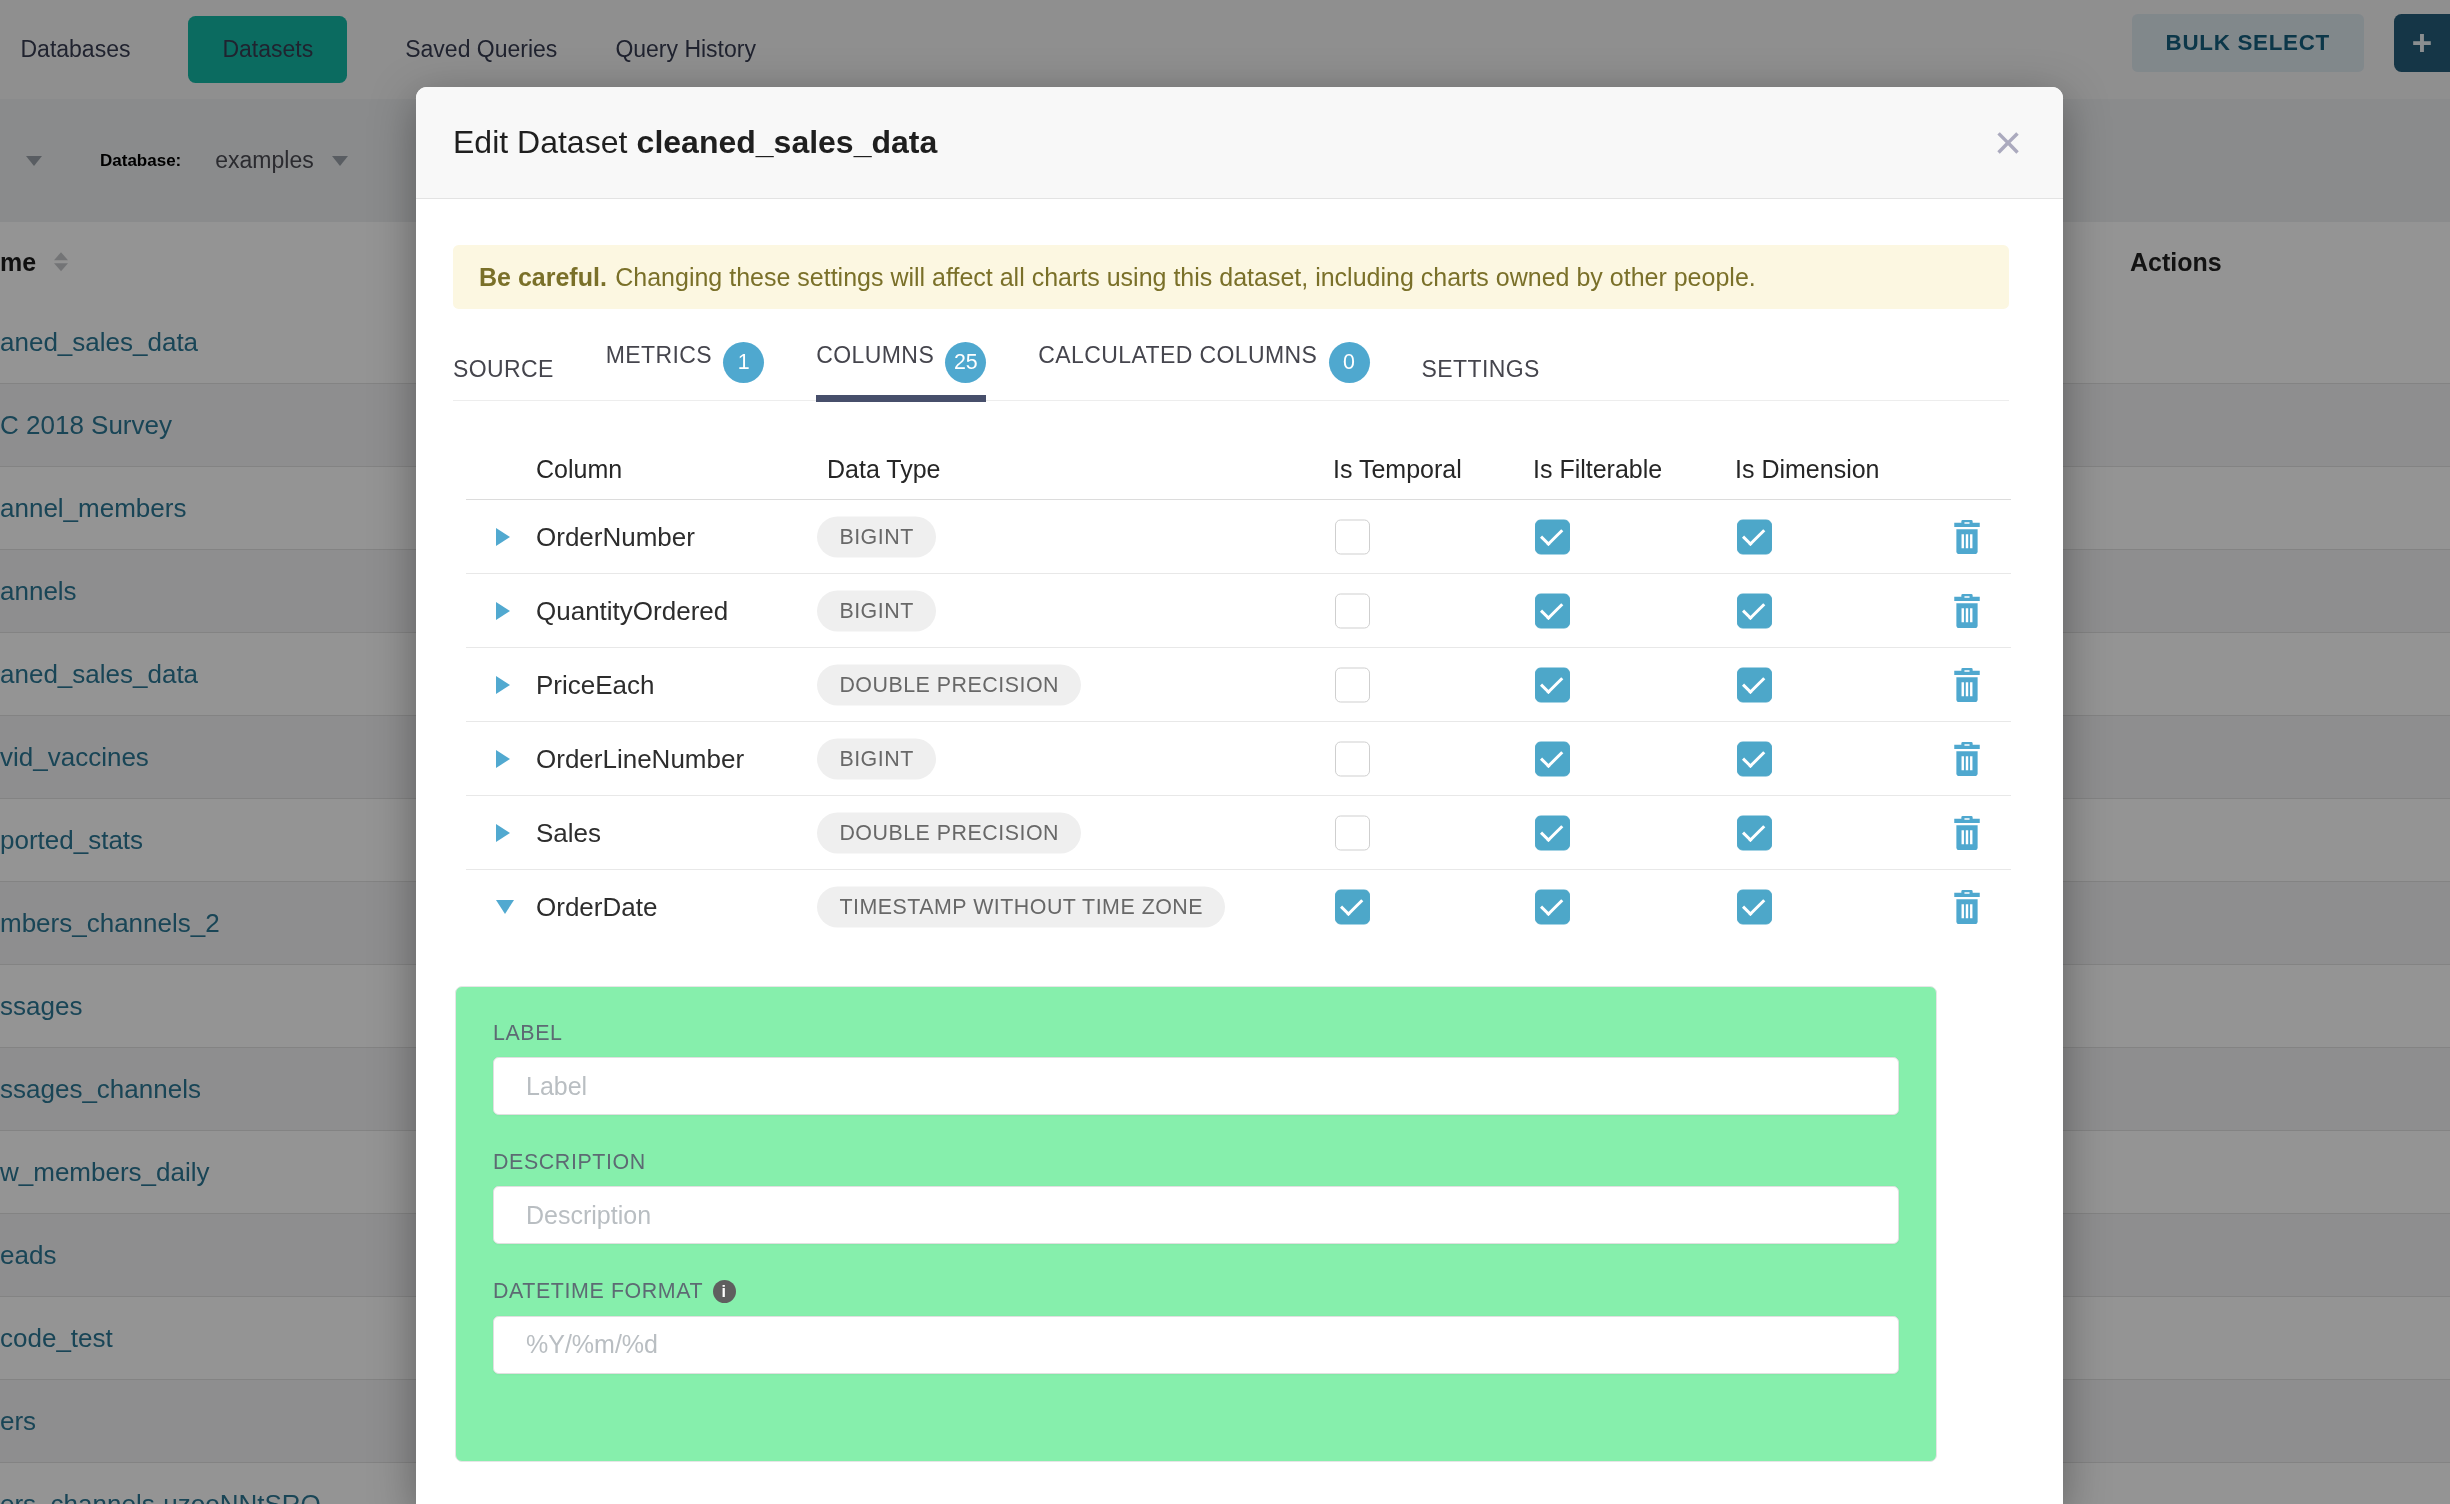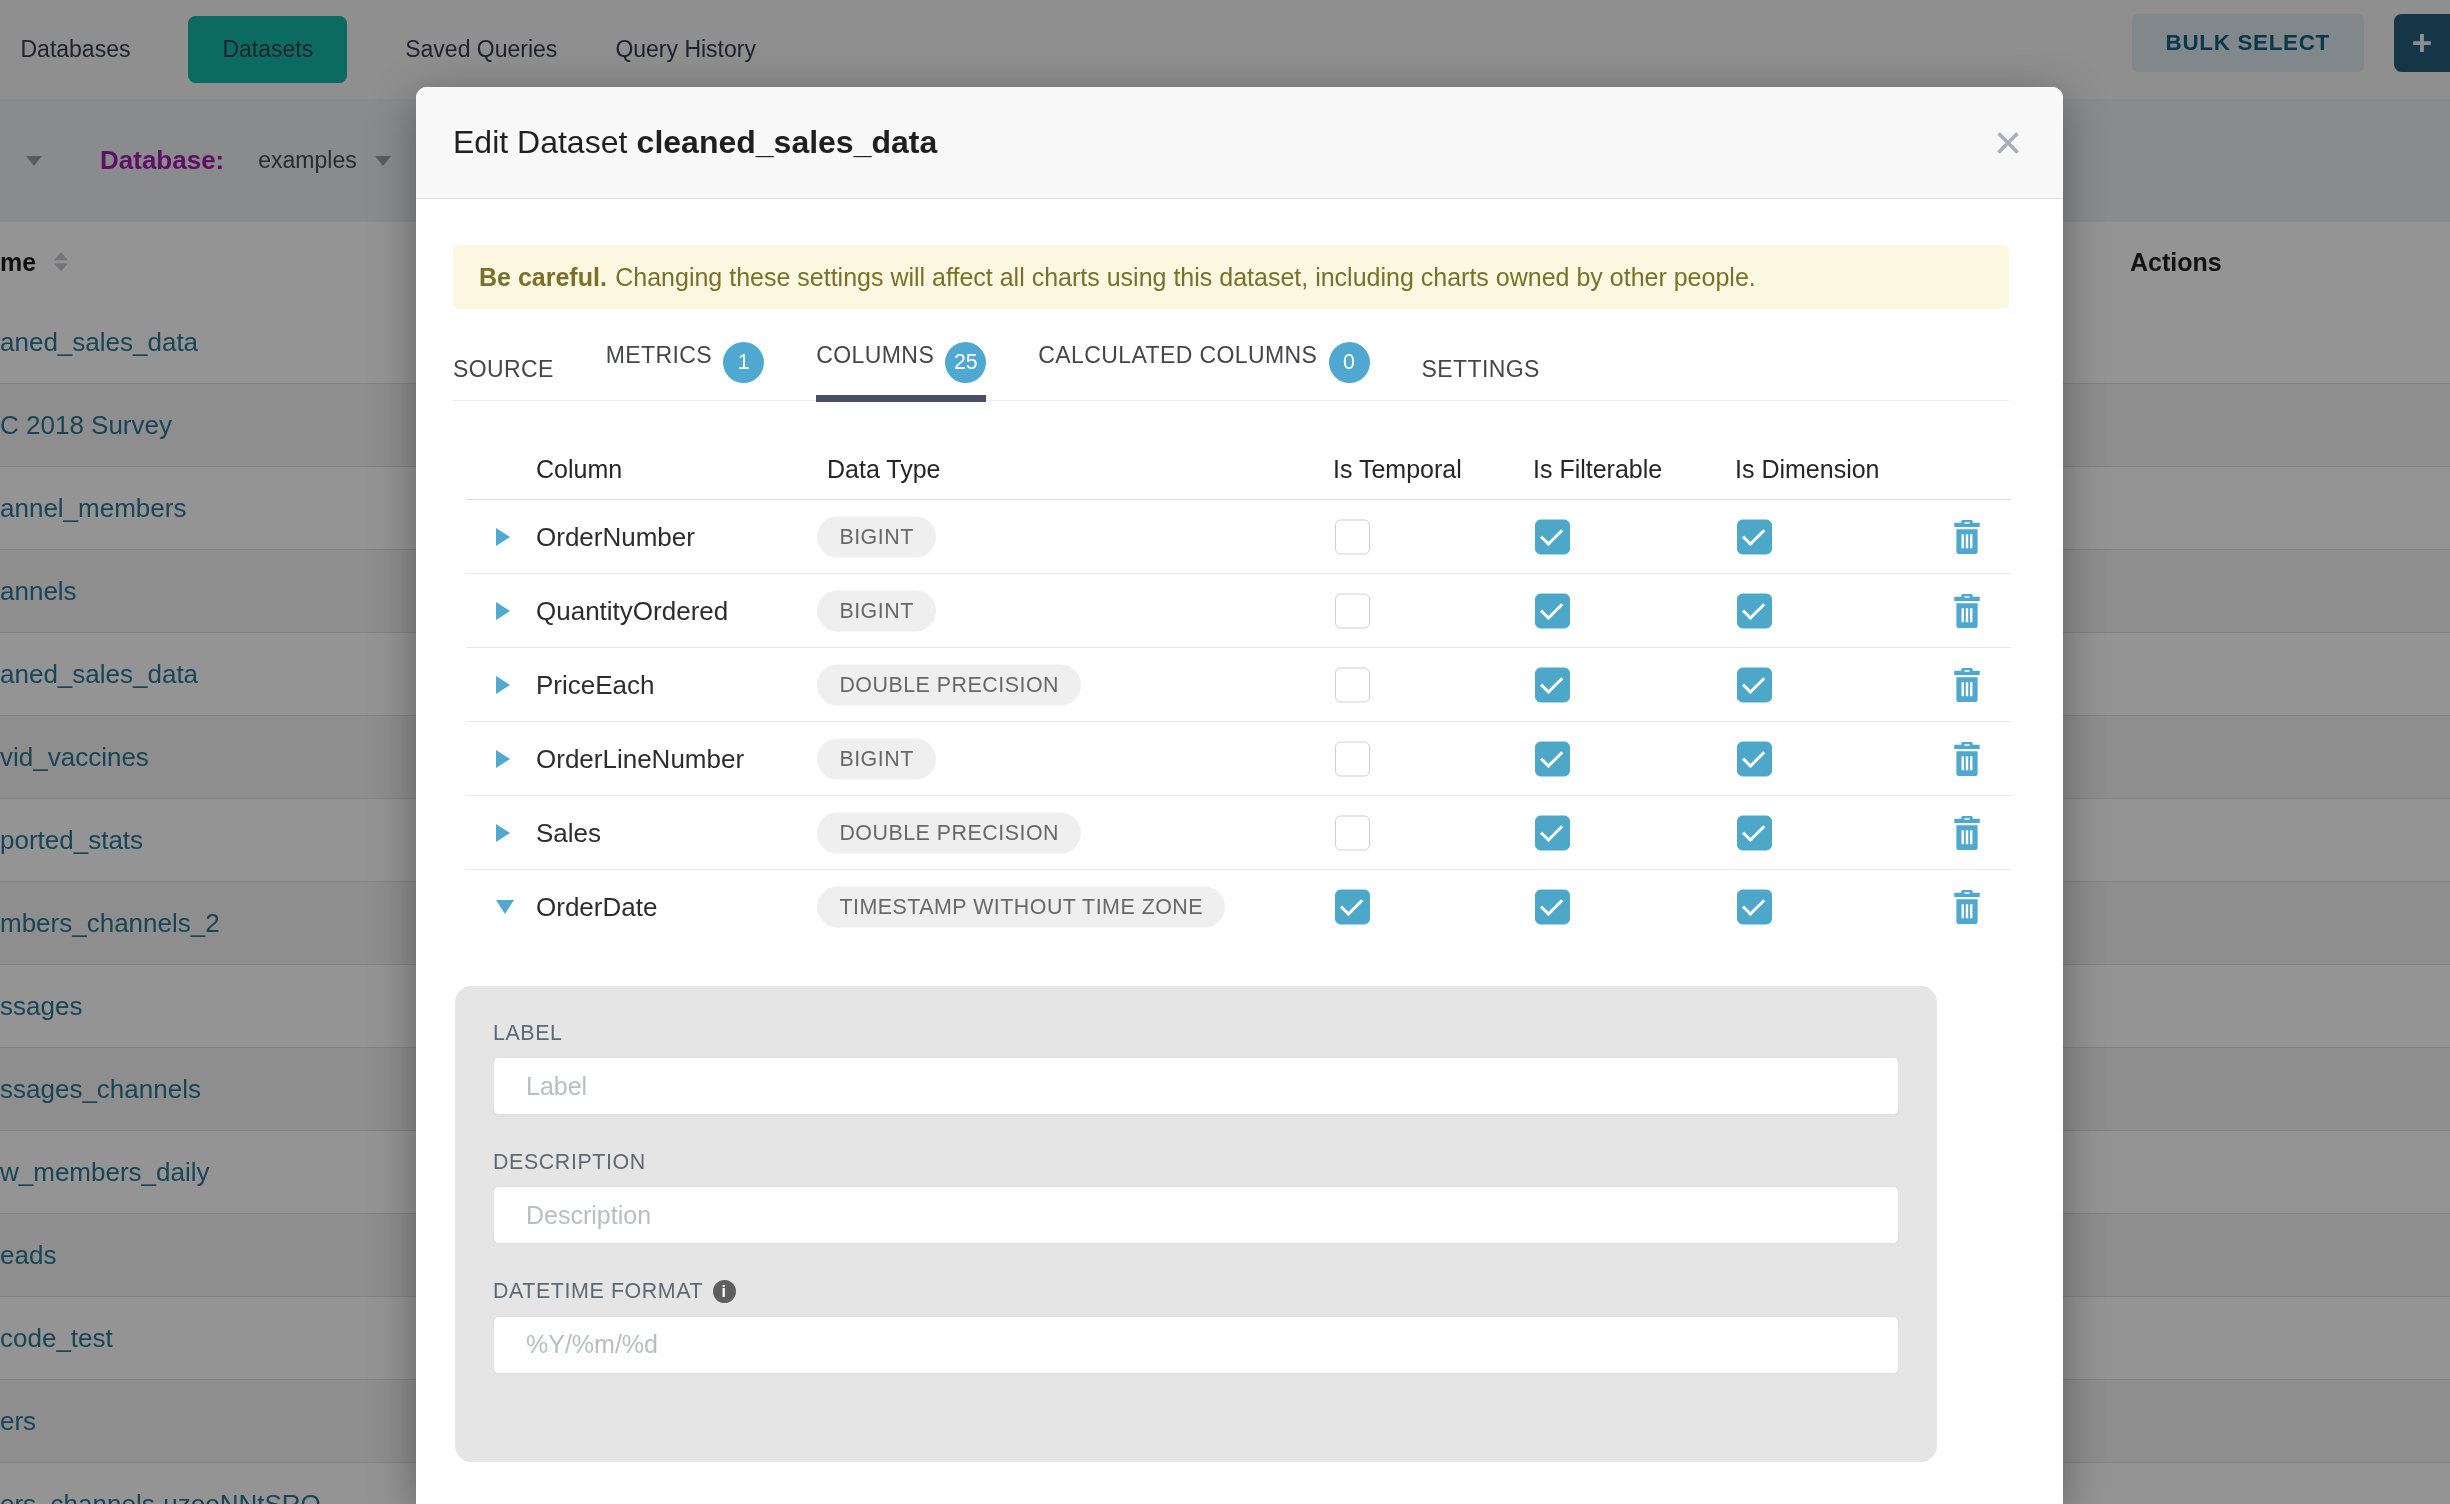--- a/index.html
+++ b/index.html
@@ -18,21 +18,21 @@
   .bg-page{position:absolute;inset:0;}
   .topnav{position:absolute;left:0;top:0;width:2450px;height:99px;background:#f6f6f7;display:flex;align-items:center;padding-left:20.5px;}
   .nav-tabs{display:flex;align-items:center;gap:58px;}
   .nav-item{font-size:23px;color:#383d52;white-space:nowrap;cursor:pointer;}
   .nav-item.active{background:#14b8a6;border-radius:7.5px;height:67px;display:flex;align-items:center;padding:0 34px;}
   .bulk-select{position:absolute;top:14px;right:86px;height:58px;padding:2px 34px;border:none;border-radius:5.6px;background:#dfeaf0;color:#15607f;font-family:inherit;font-size:22.4px;font-weight:700;letter-spacing:0.7px;cursor:pointer;}
   .add-btn{position:absolute;top:14px;right:0;width:56px;height:58px;border:none;border-radius:7.5px 0 0 7.5px;background:#255e7a;color:#eef5f8;font-family:inherit;font-size:35px;font-weight:700;line-height:0;cursor:pointer;}
   .filterbar{position:absolute;left:0;top:99px;width:2450px;height:123px;background:#eef0f2;display:flex;align-items:center;}
   .caret-down{width:0;height:0;border-left:8.4px solid transparent;border-right:8.4px solid transparent;border-top:10.3px solid #9aa1a9;display:inline-block;cursor:pointer;}
   .left-caret{margin-left:26px;}
-  .db-label{margin-left:58px;font-size:26px;font-weight:700;color:#a21caf;text-align:right;}
+  .db-label{margin-left:58px;font-size:17px;font-weight:700;color:#000000;text-align:right;}
   .db-value{margin-left:34px;font-size:23px;color:#4a4a52;cursor:pointer;}
   .filterbar .caret-down:last-child{margin-left:18.6px;}
   .bg-table{position:absolute;left:0;top:222px;width:2450px;bottom:0;background:#fff;}
   .bg-thead{position:relative;height:79px;}
   .bg-name-h{position:absolute;left:0;top:50%;transform:translateY(-50%);font-size:25px;font-weight:700;color:#1c1c1c;cursor:pointer;}
   .sort-icon{position:absolute;left:54px;top:50%;transform:translateY(-50%);display:inline-flex;flex-direction:column;gap:3.7px;cursor:pointer;}
   .tri-up{width:0;height:0;border-left:7.5px solid transparent;border-right:7.5px solid transparent;border-bottom:8.4px solid #c7c9cc;}
   .tri-down{width:0;height:0;border-left:7.5px solid transparent;border-right:7.5px solid transparent;border-top:8.4px solid #c7c9cc;}
   .bg-actions-h{position:absolute;left:2130px;top:50%;transform:translateY(-50%);font-size:25px;font-weight:600;color:#222;}
   .bg-rows{position:absolute;left:0;top:79px;right:0;bottom:-56px;}
@@ -68,21 +68,21 @@
   .caret.col{border-top:9.3px solid transparent;border-bottom:9.3px solid transparent;border-left:14px solid #51a9d0;}
   .caret.exp{border-left:9.3px solid transparent;border-right:9.3px solid transparent;border-top:14px solid #51a9d0;}
   .cname{position:absolute;left:70px;top:50%;transform:translateY(-50%);font-size:26px;color:#2d2d2d;white-space:nowrap;}
   .pill{position:absolute;left:351px;top:50%;transform:translateY(-50%);height:41px;border-radius:20.5px;background:#efefef;color:#686868;font-size:21.4px;letter-spacing:0.5px;display:inline-flex;align-items:center;padding:0 22.4px;white-space:nowrap;}
   .cb{position:absolute;top:50%;transform:translateY(-50%);width:35px;height:35px;border-radius:5.6px;background:#fff;border:1.9px solid #cfcfcf;cursor:pointer;display:inline-flex;align-items:center;justify-content:center;}
   .cb.checked{background:#4da7c9;border-color:#4da7c9;}
   .cb.checked::after{content:"";width:17.7px;height:9.3px;border-left:3.7px solid #fff;border-bottom:3.7px solid #fff;transform:rotate(-45deg) translate(0.9px,-1.9px);}
   .cb-temporal{left:869px;}.cb-filterable{left:1069px;}.cb-dimension{left:1271px;}
   .trash{position:absolute;left:1484px;top:50%;transform:translateY(-50%);cursor:pointer;display:inline-flex;}
 
-  .detail-panel{margin:42px 0 0 39px;width:1482px;height:476px;background:#e5e5e5;border:0.9px solid #e6e6e6;border-radius:16px;padding:34px 37px;}
+  .detail-panel{margin:42px 0 0 39px;width:1482px;height:476px;background:#86efac;border:0.9px solid #e6e6e6;border-radius:7px;padding:34px 37px;}
   .form-label{font-size:21.4px;letter-spacing:0.6px;color:#5d6a73;font-weight:500;display:flex;align-items:center;gap:9.3px;}
   .form-input{display:block;width:100%;height:58px;margin-top:11.2px;border:0.9px solid #e0e0e0;border-radius:5.6px;background:#fff;box-shadow:0 0.9px 1.9px rgba(0,0,0,.03);font-family:inherit;font-size:25px;color:#333;padding:0 32px;outline:none;}
   .form-input::placeholder{color:#b9bec2;}
   .form-group + .form-group{margin-top:35px;}
   .info-icon{width:23px;height:23px;border-radius:50%;background:#5f5f5f;color:#fff;display:inline-flex;align-items:center;justify-content:center;font-size:16px;font-weight:700;cursor:pointer;}
   .info-icon::after{content:"i";}
 </style>
 </head>
 <body>
 

